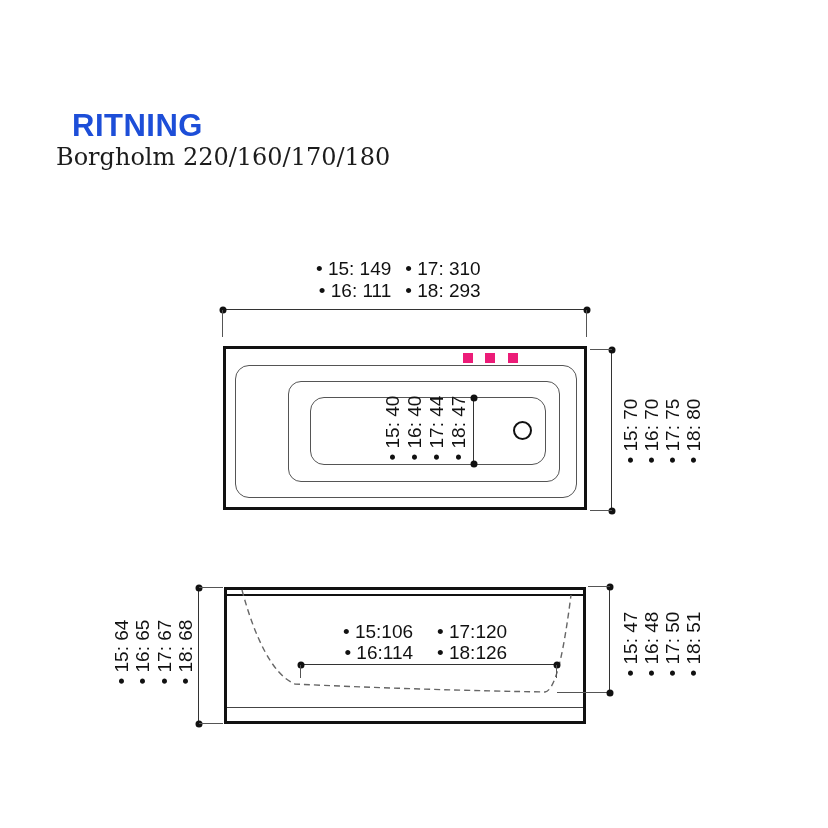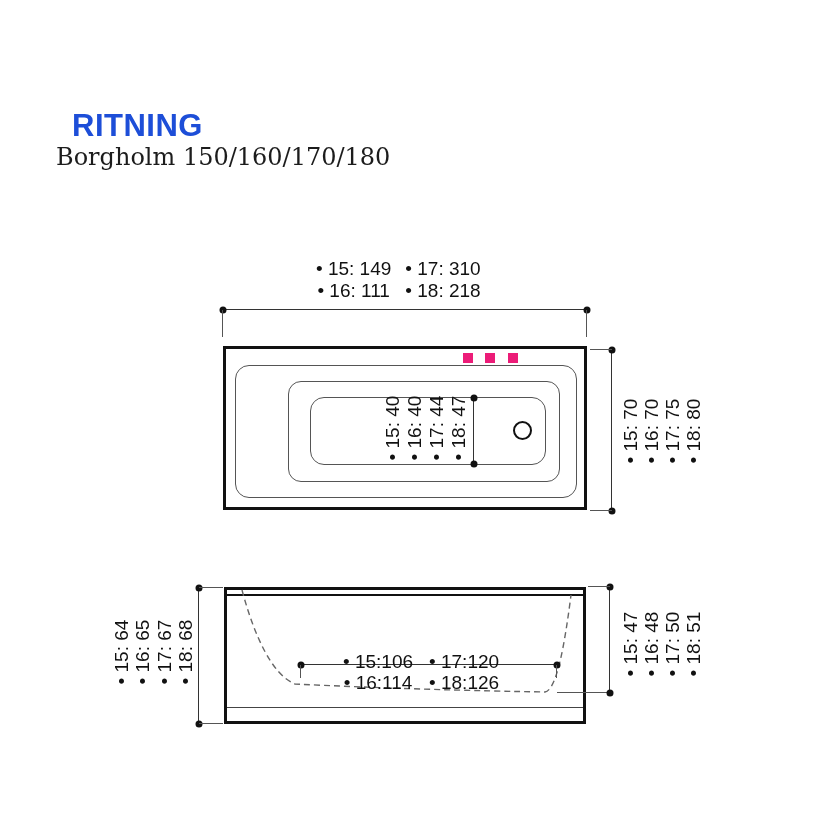--- a/index.html
+++ b/index.html
@@ -12,21 +12,21 @@
     font-size:31px; font-weight:bold; letter-spacing:0.5px; color:#1d4ed8;margin-left:15px;
   }
   .subtitle {
     position:absolute; left:56px; top:143px;
     font-family:"DejaVu Serif","Liberation Serif",serif; font-size:24px; color:#1c1c1c;
   }
   .grid2 {
     position:absolute; display:grid; grid-template-columns:auto auto;
     column-gap:14px; font-size:19px; line-height:22px; white-space:nowrap;
   }
-  .grid2 span { text-align:center; }
+  .grid2 span { text-align:right; }
   .vlabel {
     position:absolute; width:110px; height:20px; line-height:20px;
     text-align:center; transform:rotate(-90deg); font-size:19px; white-space:nowrap;
   }
   .hline { position:absolute; height:1.4px; background:#333333; }
   .vline { position:absolute; width:1.4px; background:#333333; }
   .tick  { background:#555555; }
   .dot {
     position:absolute; width:7px; height:7px; background:#111111;
     border-radius:50%; transform:translate(-50%,-50%);
@@ -39,27 +39,27 @@
     border:2.5px solid #111111; border-radius:50%; background:#ffffff;
   }
   svg.profile { position:absolute; overflow:visible; }
 </style>
 </head>
 <body>
 
 <div class="canvas">
 
   <div class="title">RITNING</div>
-  <div class="subtitle">Borgholm 150/160/170/180</div>
+  <div class="subtitle">Borgholm 220/160/170/180</div>
 
   <div class="grid2" style="left:316px; top:258px;">
     <span>• 15: 149</span>
     <span>• 17: 310</span>
     <span>• 16: 111</span>
-    <span>• 18: 218</span>
+    <span>• 18: 293</span>
   </div>
 
   <div class="hline" style="left:223px; top:309px; width:364px;"></div>
   <div class="dot" style="left:223px; top:310px;"></div>
   <div class="dot" style="left:587px; top:310px;"></div>
   <div class="vline tick" style="left:222px; top:310px; height:27px;"></div>
   <div class="vline tick" style="left:586px; top:310px; height:27px;"></div>
 
   <div class="thick" style="left:223px; top:346px; width:364px; height:164px;"></div>
   <div class="rect" style="left:235px; top:365px; width:342px; height:133px; border-radius:14px;"></div>
@@ -99,21 +99,21 @@
   <svg class="profile" style="left:224px; top:587px;" width="362" height="137" viewBox="0 0 362 137">
     <path d="M18,3 C30,48 48,88 71,97 C150,101 255,104 321,105 C333,103 341,55 347,8" fill="none" stroke="#666666" stroke-width="1.4" stroke-dasharray="6 4"></path>
   </svg>
 
   <div class="hline" style="left:301px; top:664px; width:256px;"></div>
   <div class="dot" style="left:301px; top:665px;"></div>
   <div class="dot" style="left:557px; top:665px;"></div>
   <div class="vline tick" style="left:300px; top:665px; height:13px;"></div>
   <div class="vline tick" style="left:556px; top:665px; height:13px;"></div>
 
-  <div class="grid2" style="left:343px; top:651px; column-gap:16px; line-height:21px;">
+  <div class="grid2" style="left:343px; top:621px; column-gap:24px; line-height:21px;">
     <span>• 15:106</span>
     <span>• 17:120</span>
     <span>• 16:114</span>
     <span>• 18:126</span>
   </div>
 
   <div class="vline" style="left:198px; top:588px; height:136px;"></div>
   <div class="dot" style="left:199px; top:588px;"></div>
   <div class="dot" style="left:199px; top:724px;"></div>
   <div class="hline tick" style="left:199px; top:587px; width:24px;"></div>

